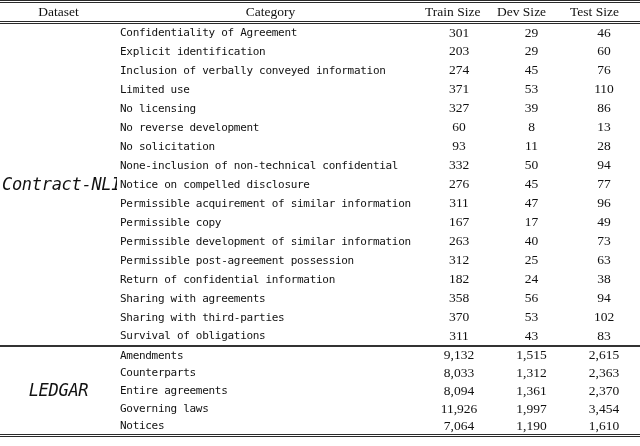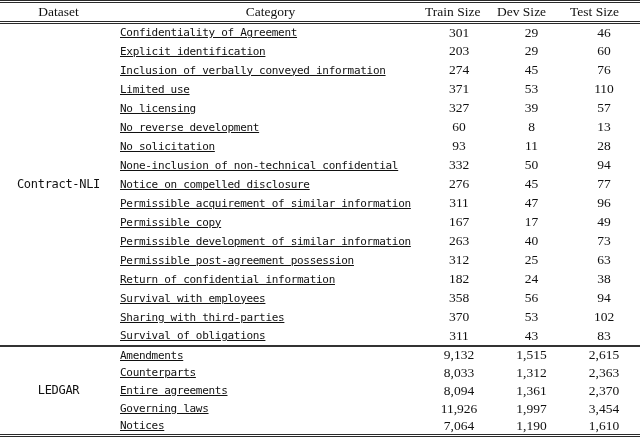--- a/index.html
+++ b/index.html
@@ -44,31 +44,31 @@
   tbody[data-section="1"] tr { height: 18px; }
 
   td {
     padding: 0 2px;
     vertical-align: middle;
     white-space: nowrap;
     overflow: hidden;
   }
   td.dataset-cell {
     font-family: "DejaVu Sans Mono", monospace;
-    font-size: 12px;
+    font-size: 17px;
     text-align: center;
     letter-spacing: -0.3px;
+    font-style: italic;
   }
   td.category-cell {
     font-family: "DejaVu Sans Mono", monospace;
     font-size: 11px;
     text-align: left;
     padding-left: 3px;
     letter-spacing: -0.3px;
-    text-decoration: underline;
   }
   td.num-cell {
     font-family: "Liberation Serif", serif;
     font-size: 13.5px;
     text-align: center;
   }
 </style>
 </head>
 <body>
 
@@ -112,21 +112,21 @@
       <tr>
         <td class="category-cell">Limited use</td>
         <td class="num-cell">371</td>
         <td class="num-cell">53</td>
         <td class="num-cell">110</td>
       </tr>
       <tr>
         <td class="category-cell">No licensing</td>
         <td class="num-cell">327</td>
         <td class="num-cell">39</td>
-        <td class="num-cell">57</td>
+        <td class="num-cell">86</td>
       </tr>
       <tr>
         <td class="category-cell">No reverse development</td>
         <td class="num-cell">60</td>
         <td class="num-cell">8</td>
         <td class="num-cell">13</td>
       </tr>
       <tr>
         <td class="category-cell">No solicitation</td>
         <td class="num-cell">93</td>
@@ -169,21 +169,21 @@
         <td class="num-cell">25</td>
         <td class="num-cell">63</td>
       </tr>
       <tr>
         <td class="category-cell">Return of confidential information</td>
         <td class="num-cell">182</td>
         <td class="num-cell">24</td>
         <td class="num-cell">38</td>
       </tr>
       <tr>
-        <td class="category-cell">Survival with employees</td>
+        <td class="category-cell">Sharing with agreements</td>
         <td class="num-cell">358</td>
         <td class="num-cell">56</td>
         <td class="num-cell">94</td>
       </tr>
       <tr>
         <td class="category-cell">Sharing with third-parties</td>
         <td class="num-cell">370</td>
         <td class="num-cell">53</td>
         <td class="num-cell">102</td>
       </tr>

